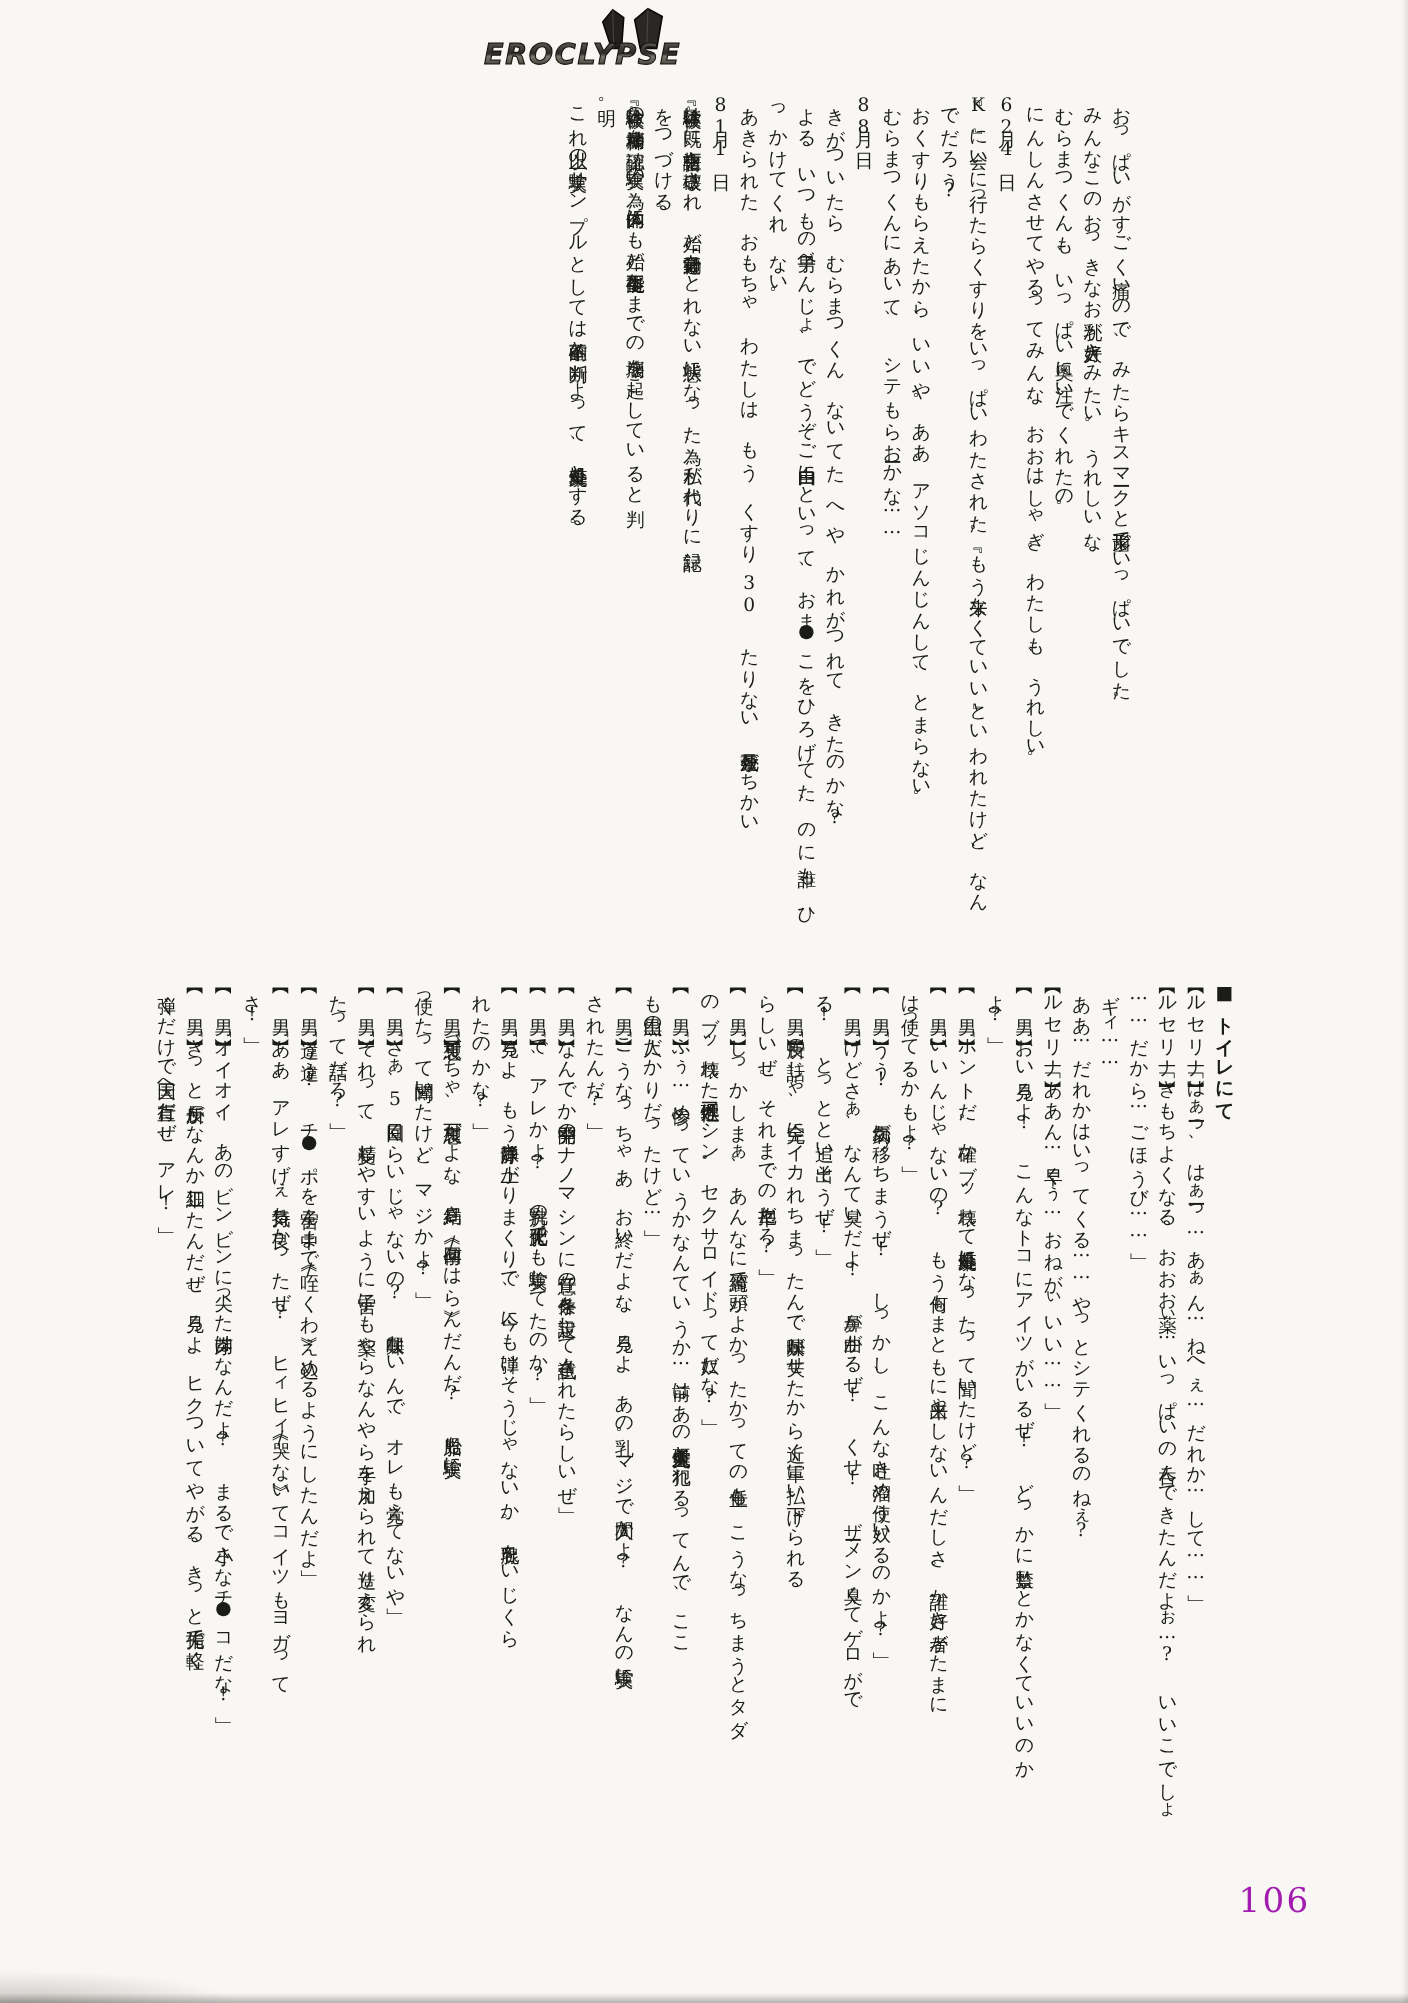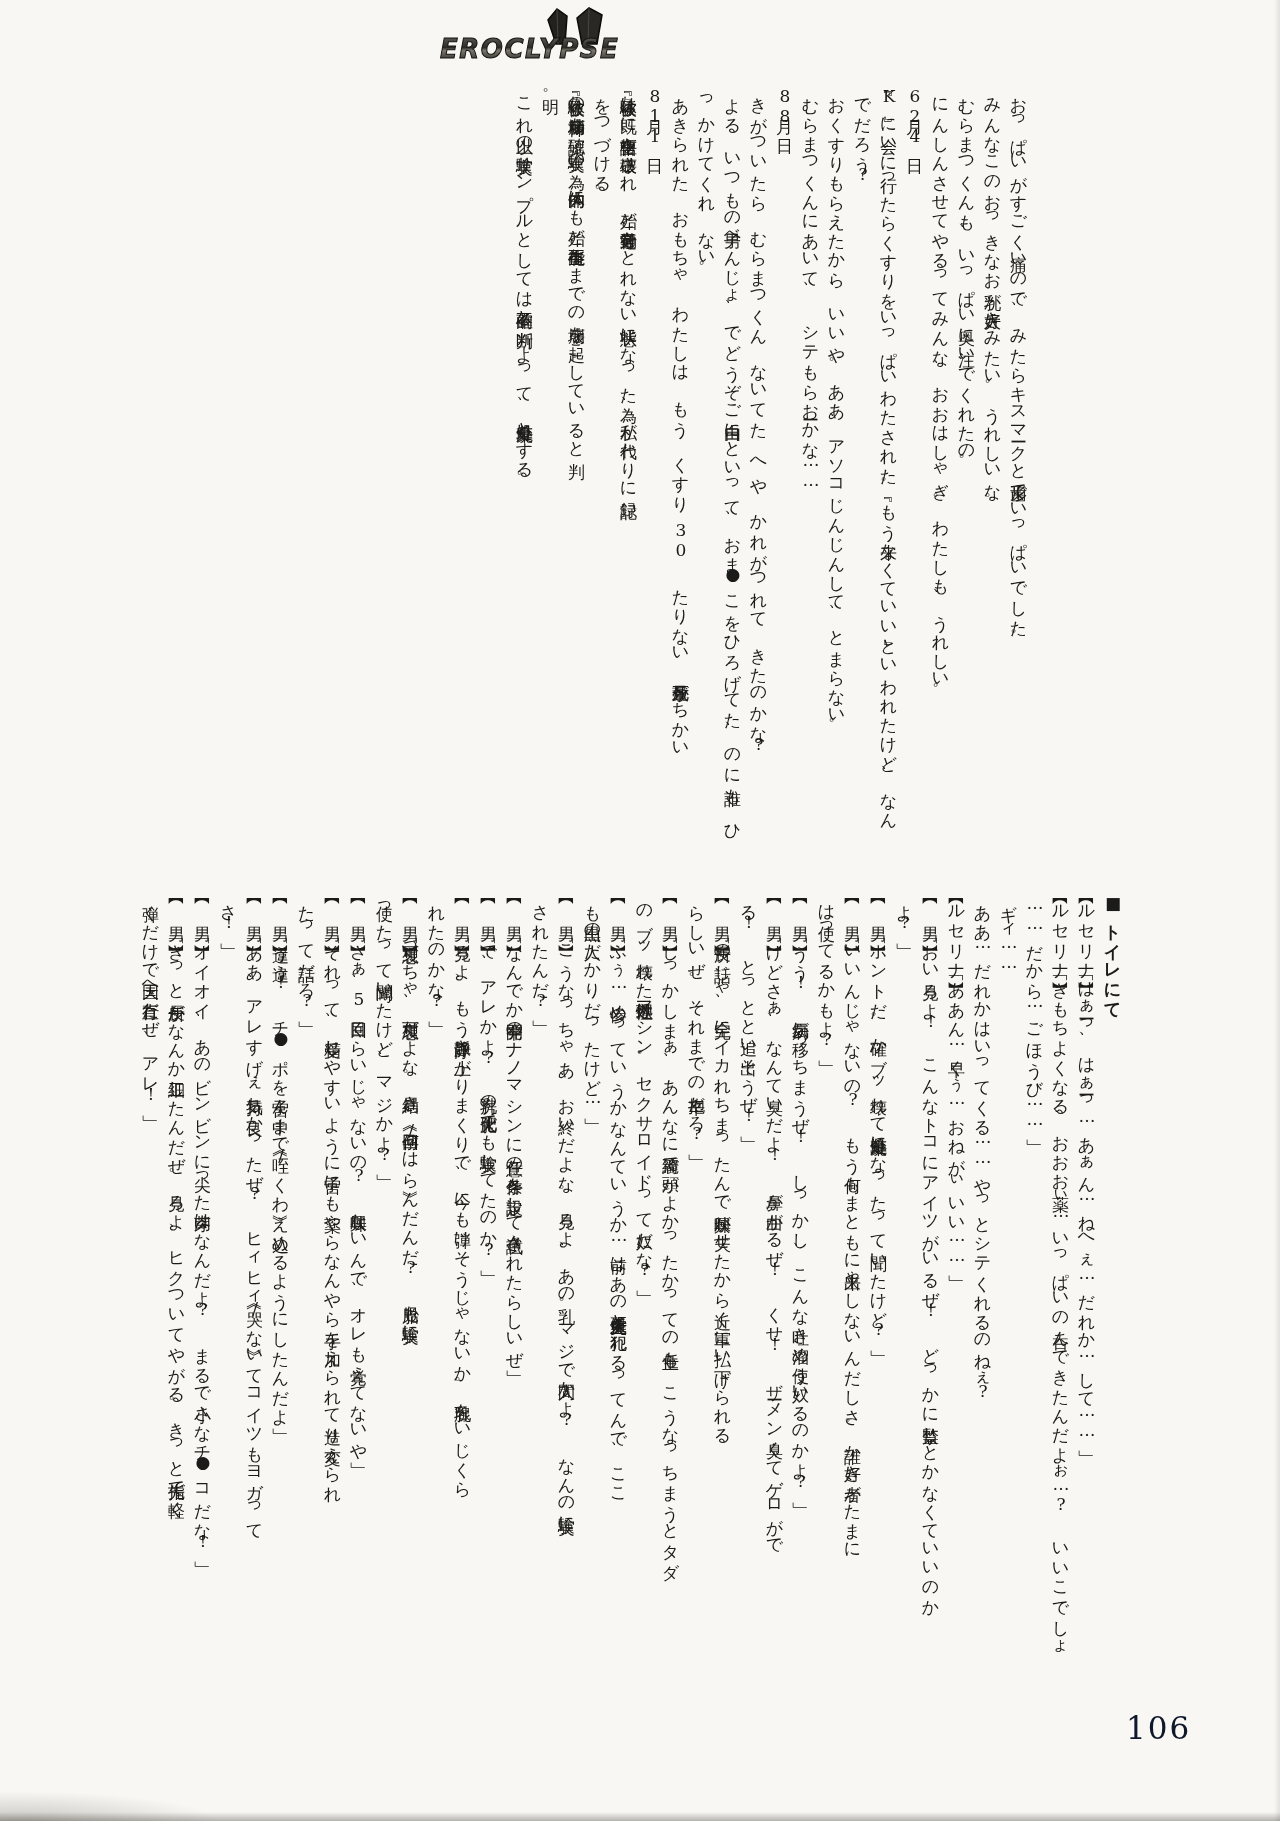--- a/index.html
+++ b/index.html
@@ -29,21 +29,21 @@
   .entry-start{margin-block-start:20px;}
   .gap-sm{margin-block-start:10px;}
   .spaced{margin-block-start:20px;}
   .heading{font-weight:bold;}
   
   .logo{position:absolute;left:436px;top:6px;width:212px;height:60px;}
   .logo svg{display:block;}
   
   .page-number{
     position:absolute;left:1126px;top:1710px;
-    font-size:31px;letter-spacing:2px;color:#0f172a;
+    font-size:31px;letter-spacing:2px;color:#a21caf;
     font-family:"DejaVu Serif","Liberation Serif",serif;
   }
   
   .bottom-shadow{
     position:absolute;left:0;bottom:0;width:100%;height:9px;
     background:linear-gradient(to bottom, rgba(0,0,0,0), rgba(55,50,45,0.35));
   }
   .corner-smudge{
     position:absolute;left:0;bottom:0;width:220px;height:30px;
     background:radial-gradient(ellipse at 8% 100%, rgba(60,55,50,0.25), rgba(0,0,0,0) 70%);

